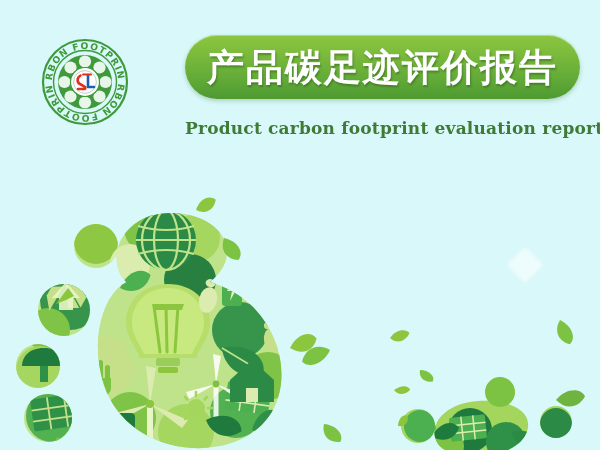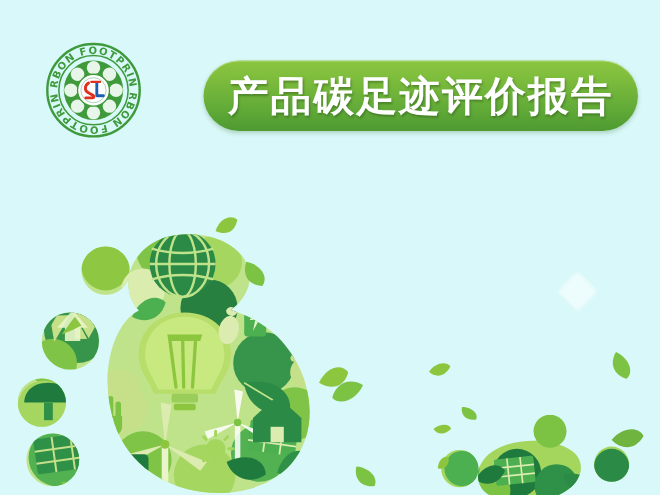--- a/index.html
+++ b/index.html
@@ -49,21 +49,21 @@
     top: 37px;
     width: 90px;
     height: 90px;
   }
   .logo svg { display: block; }
 
   
   .title-banner {
     position: absolute;
     left: 185px;
-    top: 55px;
+    top: 35px;
     width: 395px;
     height: 64px;
     border-radius: 32px;
     background: linear-gradient(180deg,
                 #8cc63f 0%,
                 #7cbb3c 28%,
                 #62ab38 68%,
                 #4e9a31 100%);
     box-shadow: 0 2px 4px rgba(60,110,40,0.28),
                 inset 0 1px 0 rgba(255,255,255,0.35);
@@ -153,20 +153,21 @@
           <path d="M 48,38 L 48,50 L 54,50" fill="none" stroke="#1a5fb4" stroke-width="2.6" stroke-linecap="round" stroke-linejoin="round"></path>
           <path d="M 43,37.5 L 51,37.5" stroke="#e03020" stroke-width="2" stroke-linecap="round"></path>
         </g>
       </svg>
     </div>
 
     <div class="title-banner">
       <span class="title-text">产品碳足迹评价报告</span>
     </div>
 
+    <div class="subtitle">Product carbon footprint evaluation report</div>
 
   </div>
 
   <div class="artwork">
     <svg width="600" height="270" viewBox="0 0 600 270">
       <defs>
         <clipPath id="bigFoot">
 
           <path d="M 118,108
                    C 98,128 92,168 104,205

